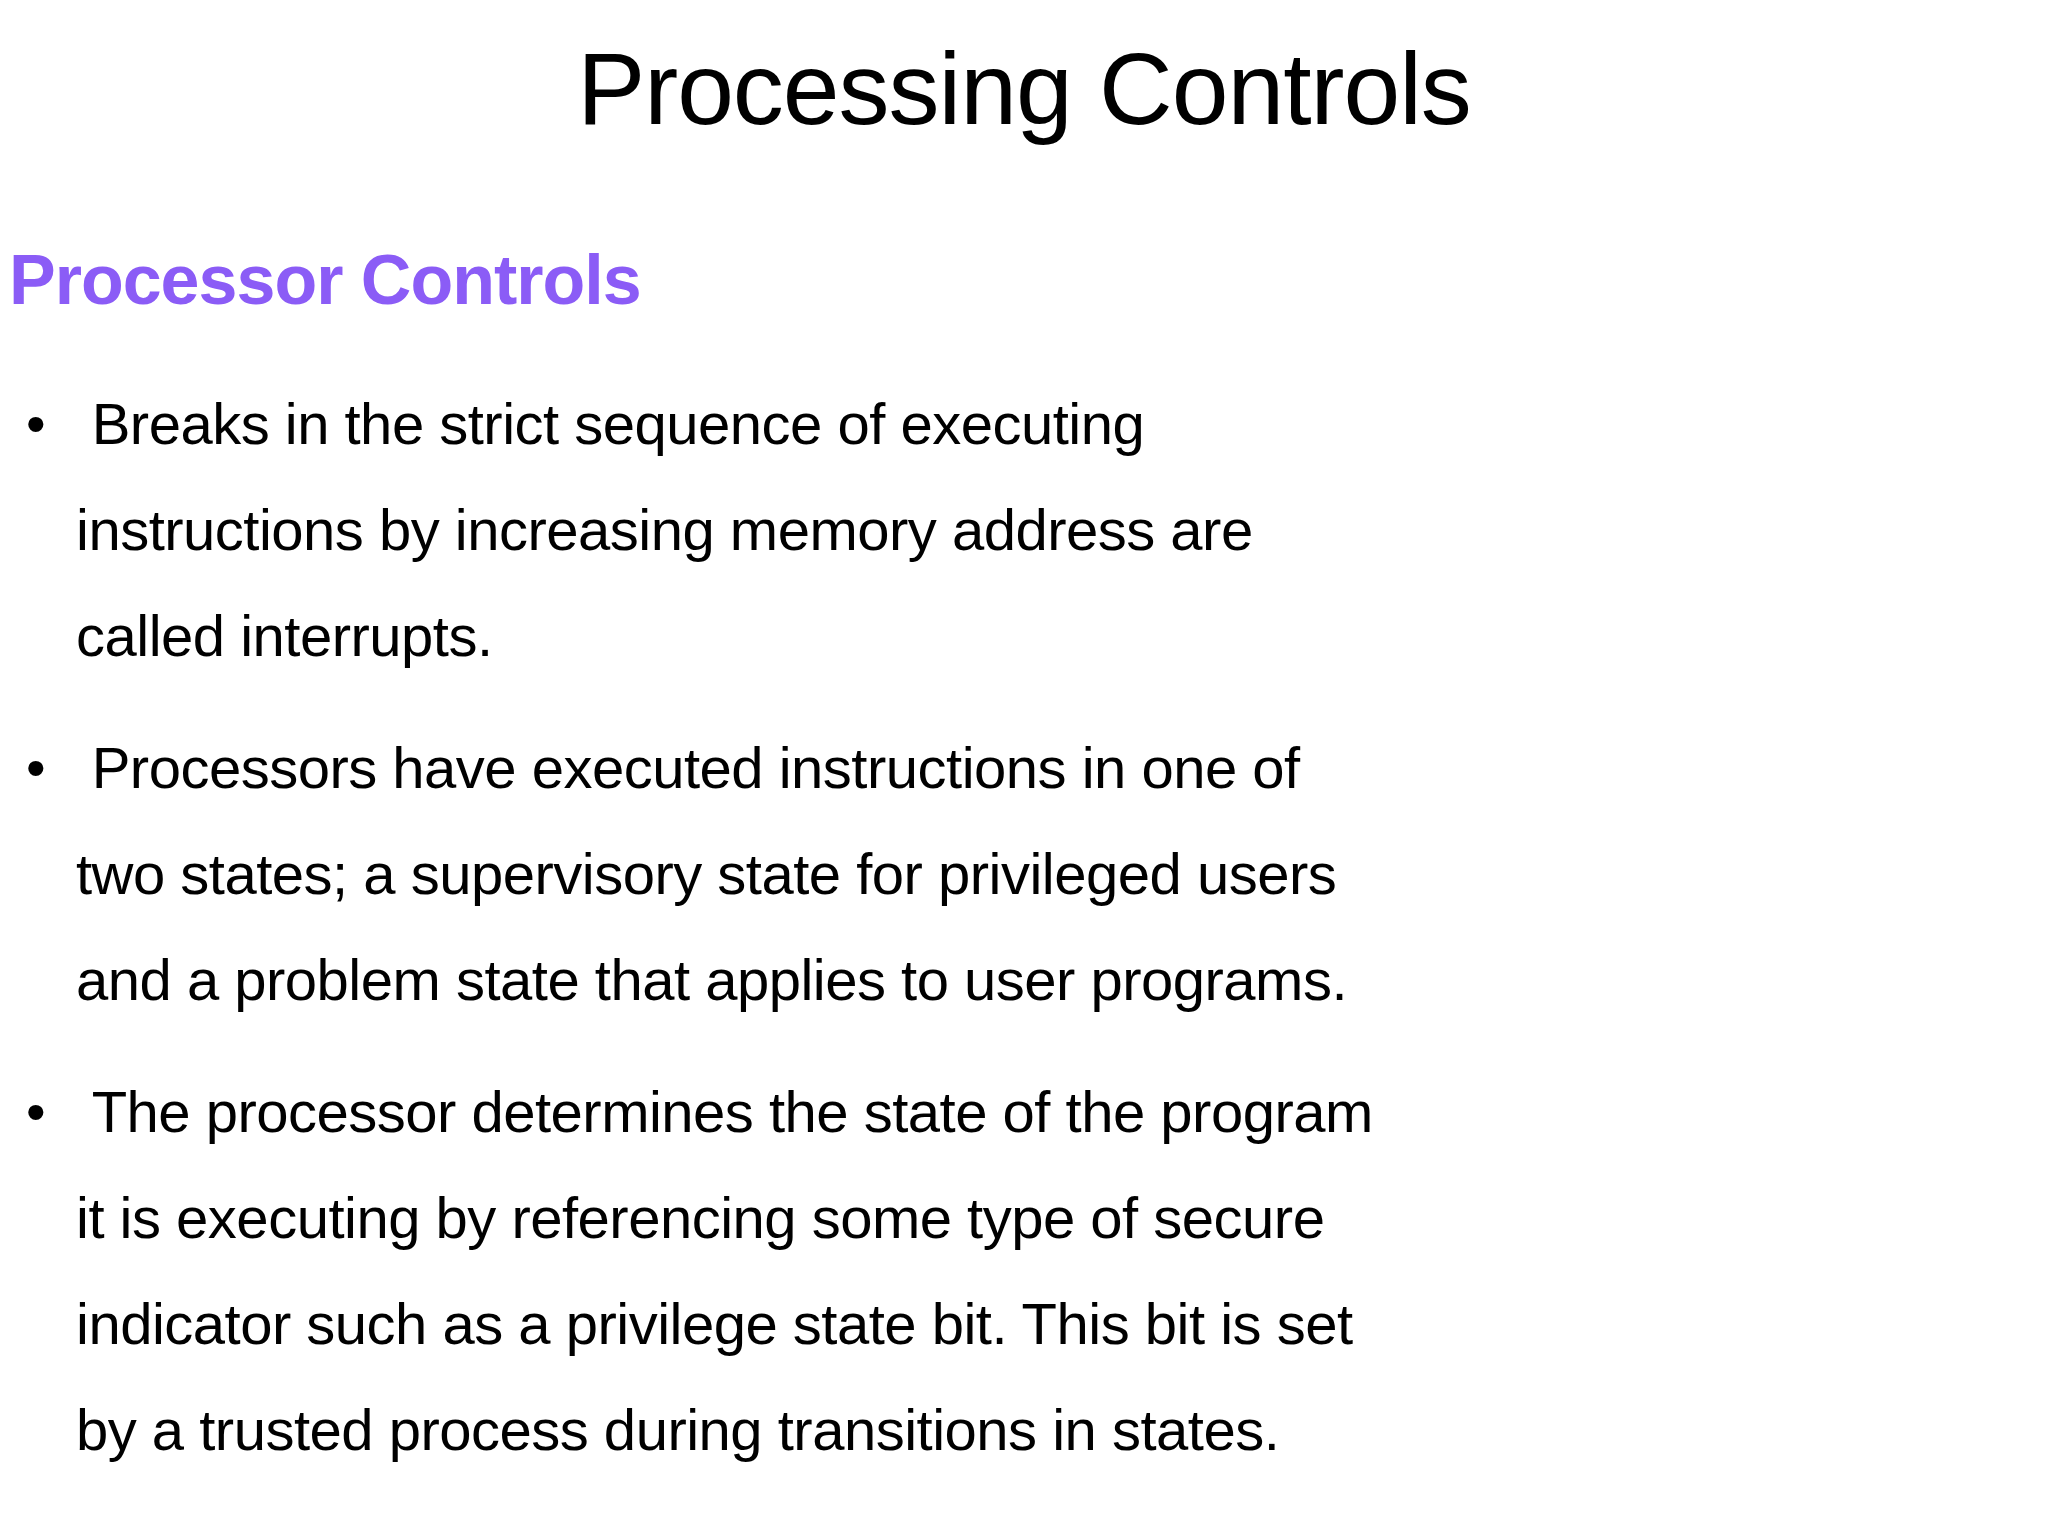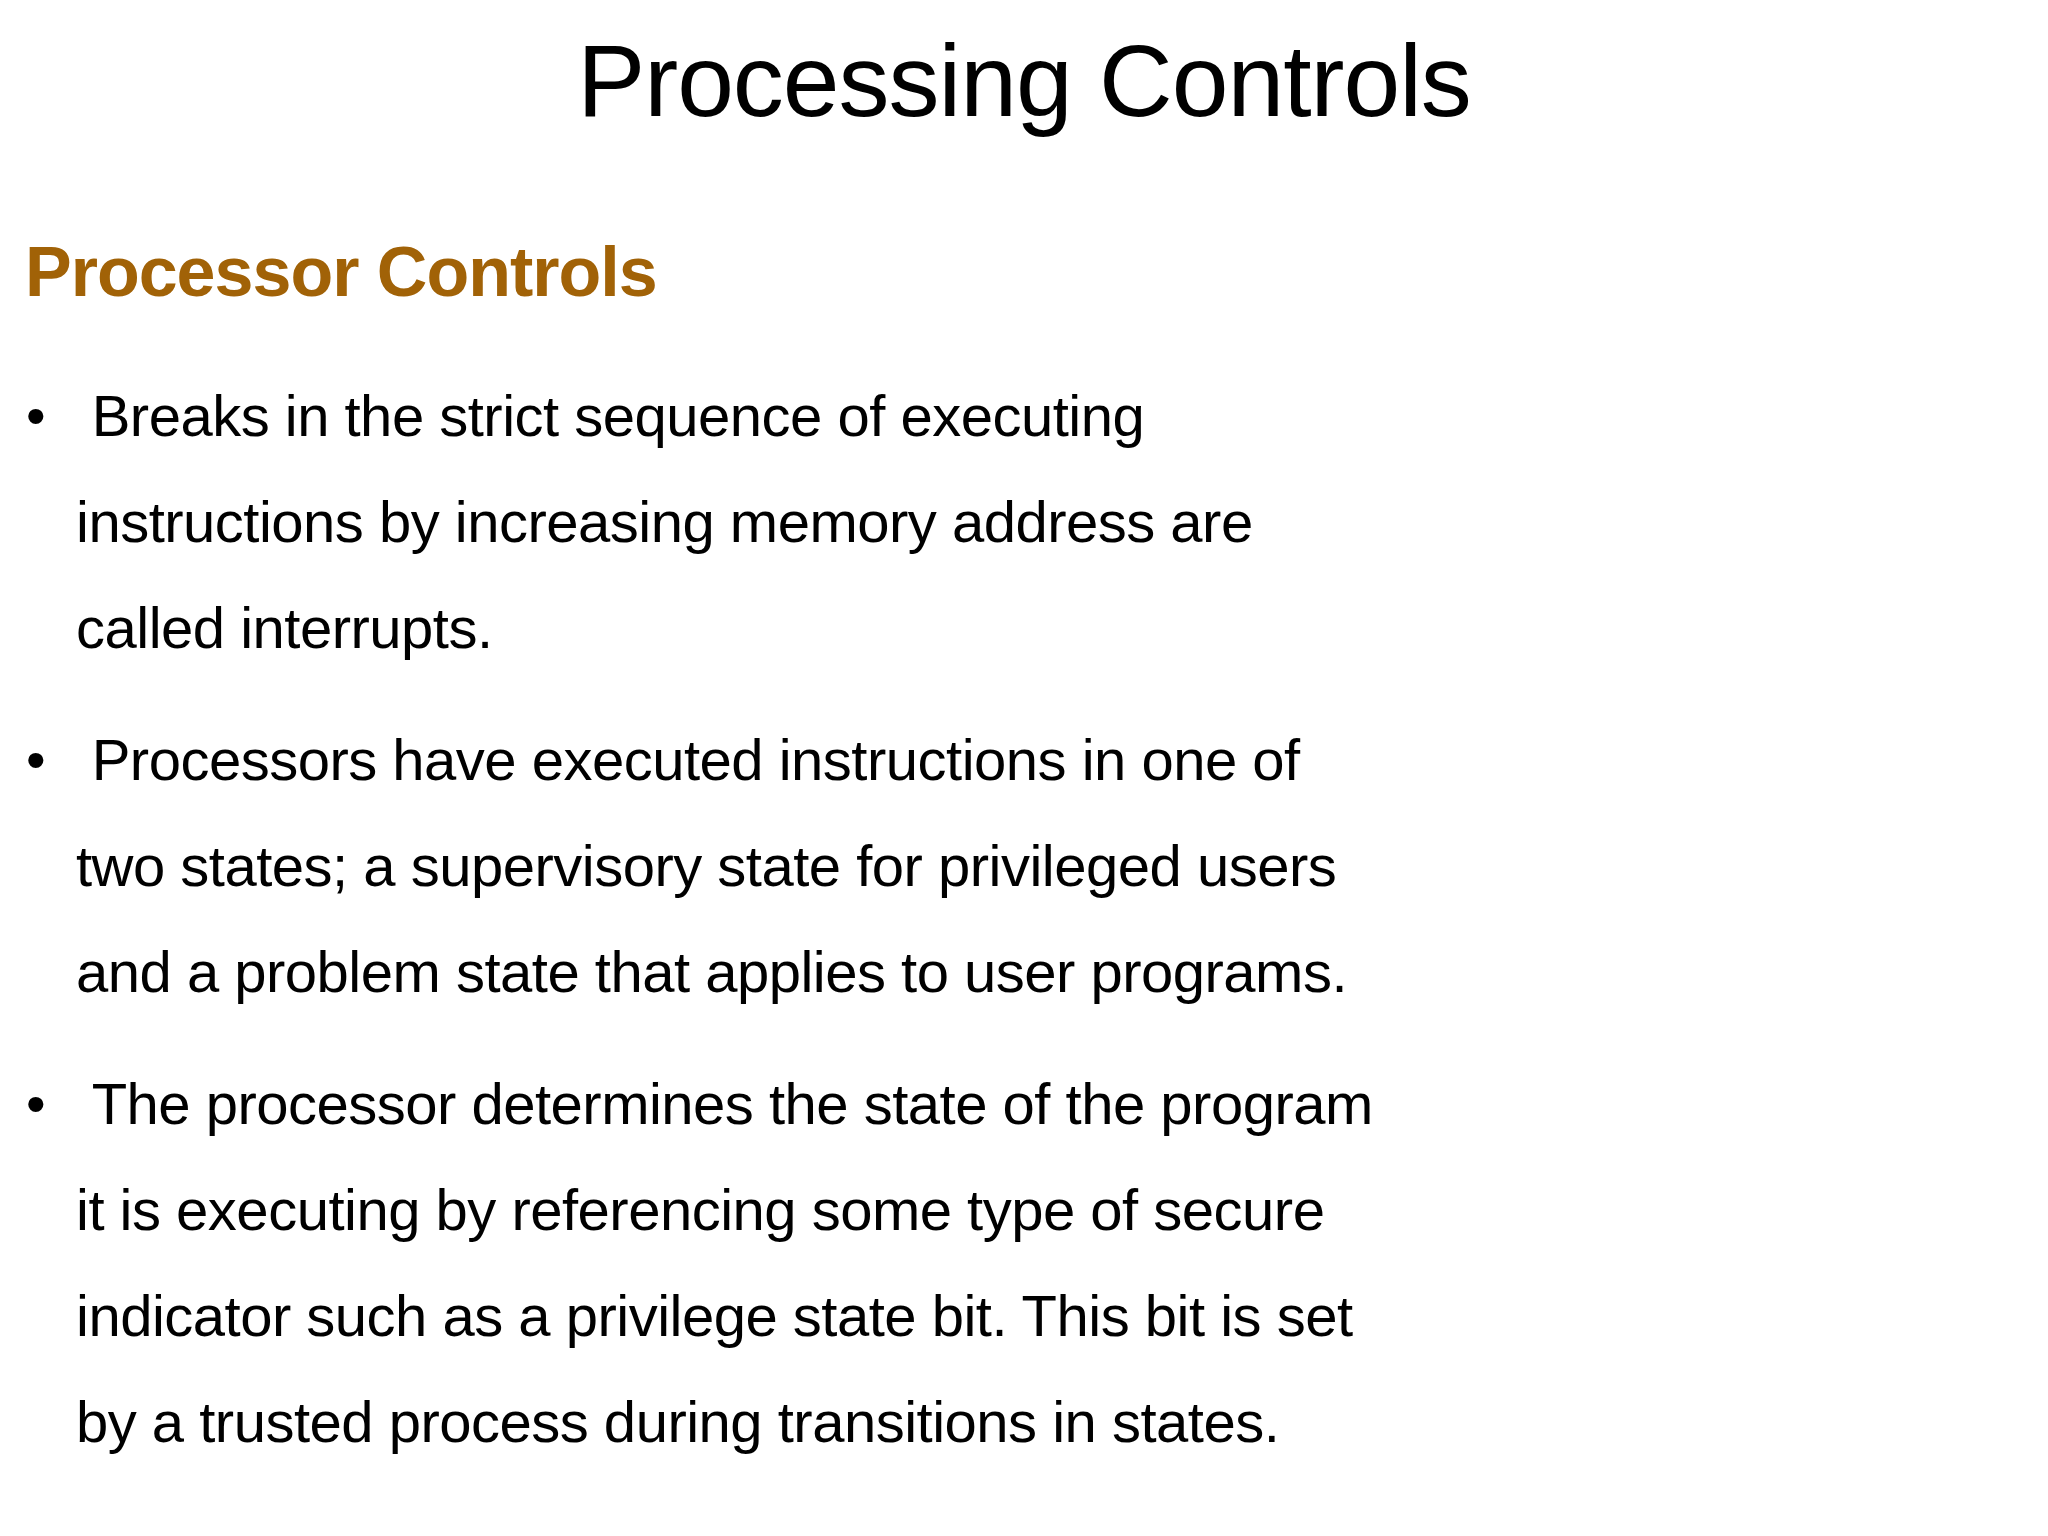--- a/index.html
+++ b/index.html
@@ -16,37 +16,37 @@
   }
   .slide {
     position: relative;
     width: 2048px;
     height: 1536px;
     box-sizing: border-box;
     background: #ffffff;
   }
   .slide-title {
     margin: 0;
-    padding-top: 18px;
+    padding-top: 26px;
     text-align: center;
     font-size: 102px;
     font-weight: 400;
     line-height: 1.25;
     letter-spacing: -1px;
     color: #000000;
   }
   .section-heading {
-    margin: 16px;
+    margin: 0;
     margin-top: 88px;
     padding-left: 9px;
     font-size: 70px;
     font-weight: 700;
     line-height: 1.1;
     letter-spacing: -1px;
-    color: #a16207;
+    color: #8b5cf6;
   }
   .bullet-list {
     margin-top: 52px;
     padding-left: 26px;
     padding-right: 20px;
   }
   .bullet-item {
     display: flex;
     align-items: flex-start;
     margin-bottom: 26px;

